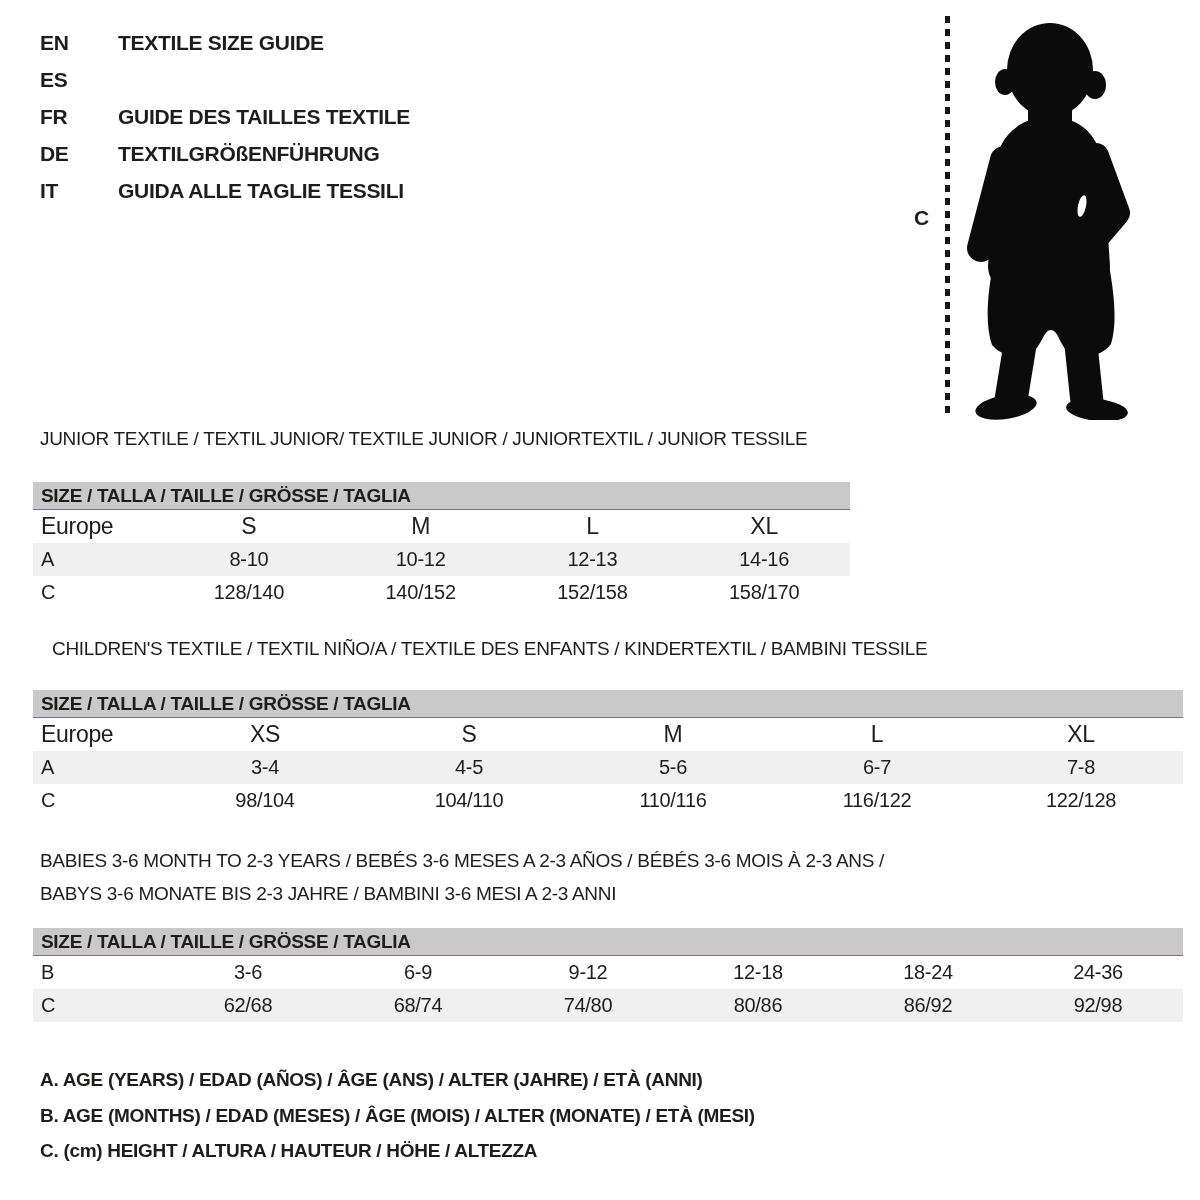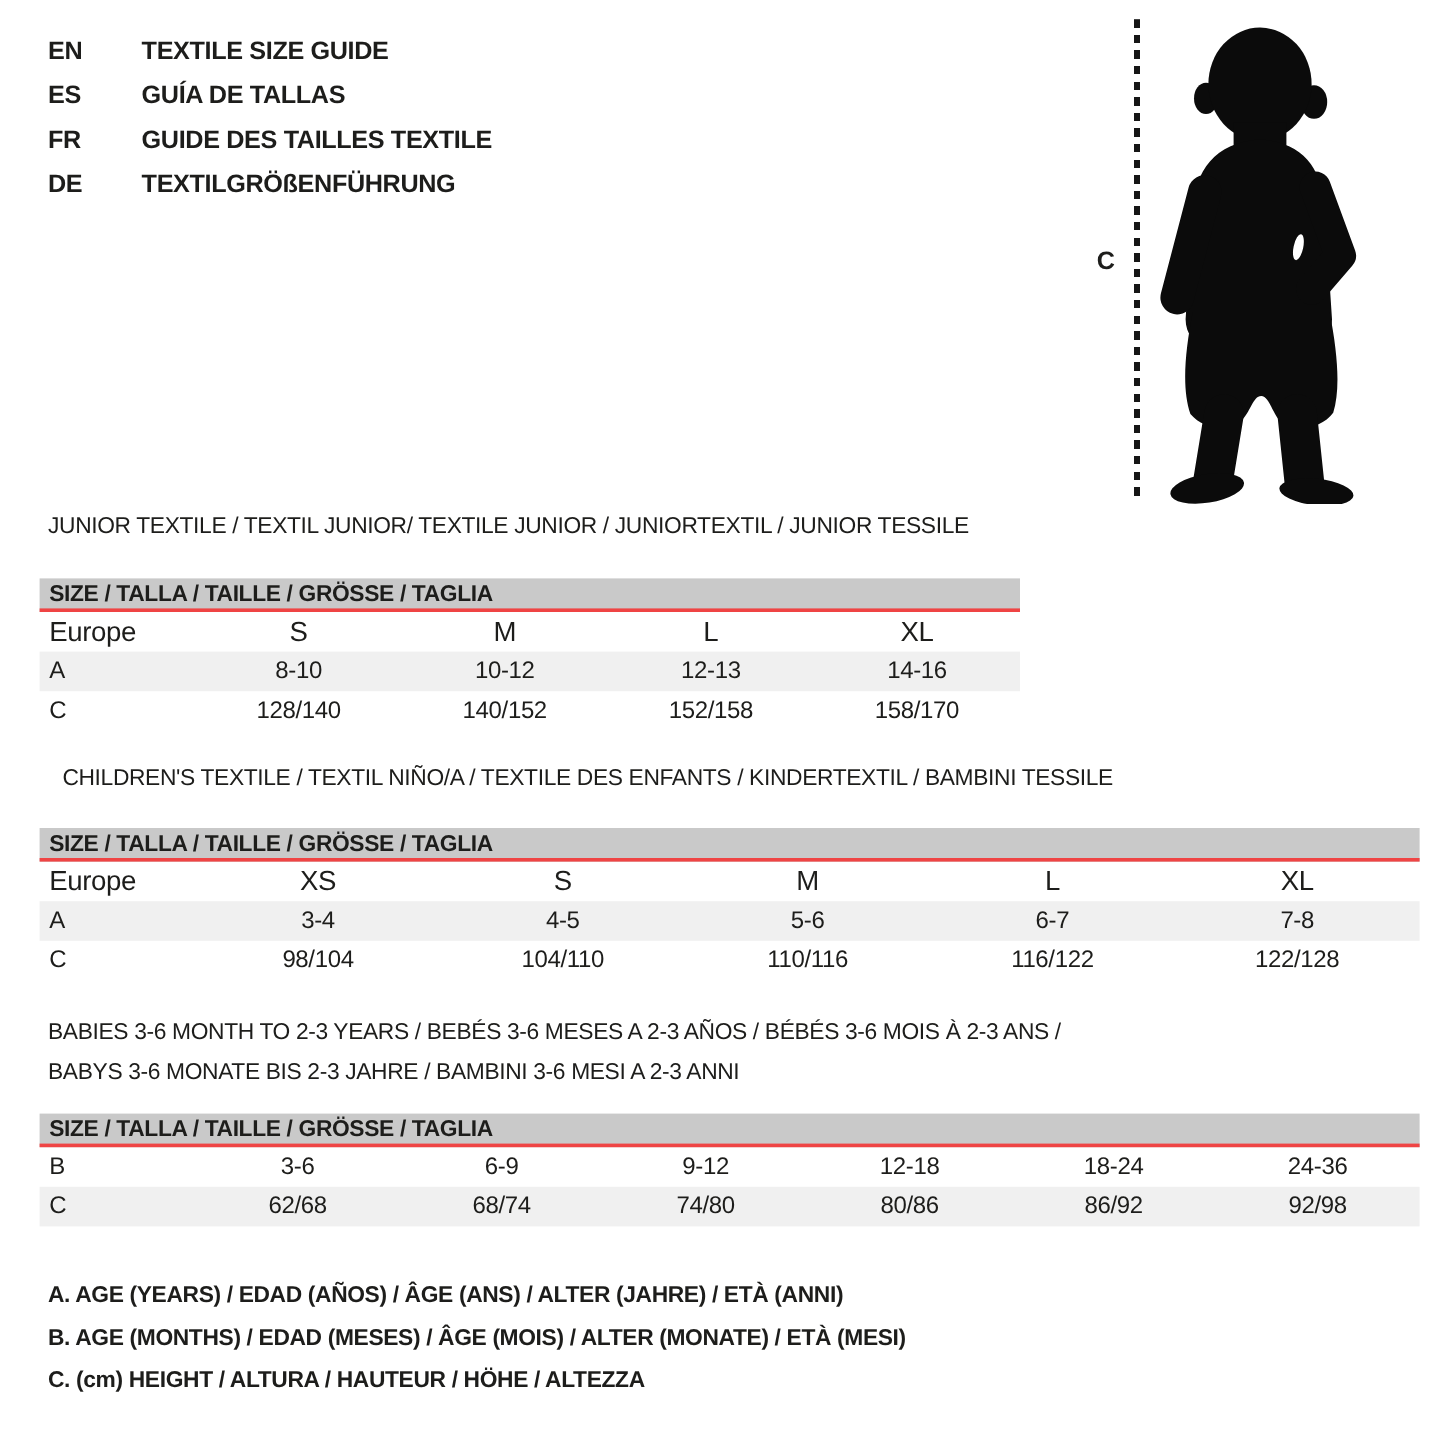--- a/index.html
+++ b/index.html
@@ -33,21 +33,21 @@
   .title-children{left:52px;top:638px;}
   .title-babies{left:40px;top:844px;line-height:33px;}
 
   
   .size-table{background:#ffffff;}
   .tbl-junior{left:33px;top:482px;width:817px;}
   .tbl-children{left:33px;top:690px;width:1150px;}
   .tbl-babies{left:33px;top:928px;width:1150px;}
   .size-bar{
     background:#c9c9c9;
-    border-bottom:3px solid #ef4444;
+    border-bottom:1px solid #ef4444;
     height:28px;line-height:28px;
     padding-left:8px;
     font-weight:700;font-size:19px;
     box-sizing:border-box;
   }
   .trow{display:grid;height:33px;align-items:center;font-size:20px;}
   .trow.shaded{background:#f0f0f0;}
   .tcell{text-align:center;white-space:nowrap;}
   .tcell.first{text-align:left;padding-left:8px;}
   .head-row .tcell{font-size:23px;}
@@ -59,29 +59,32 @@
 </head>
 <body>
 
 <div class="abs lang-block">
   <div class="lang-row">
     <span class="lang-code">EN</span>
     <span class="lang-title">TEXTILE SIZE GUIDE</span>
   </div>
   <div class="lang-row">
     <span class="lang-code">ES</span>
-    <span class="lang-title">GUÍA DE TALLAS</span>
   </div>
   <div class="lang-row">
     <span class="lang-code">FR</span>
     <span class="lang-title">GUIDE DES TAILLES TEXTILE</span>
   </div>
   <div class="lang-row">
     <span class="lang-code">DE</span>
     <span class="lang-title">TEXTILGRÖßENFÜHRUNG</span>
+  </div>
+  <div class="lang-row">
+    <span class="lang-code">IT</span>
+    <span class="lang-title">GUIDA ALLE TAGLIE TESSILI</span>
   </div>
 </div>
 
 <span class="abs measure-label">C</span>
 <div class="abs measure-line"></div>
 <svg class="abs baby-svg" width="192" height="410" viewBox="0 0 192 410" xmlns="http://www.w3.org/2000/svg" aria-hidden="true">
   <g fill="#0b0b0b" stroke="none">
 
     <ellipse cx="47" cy="72" rx="10" ry="13"></ellipse>
     <ellipse cx="137" cy="75" rx="11" ry="14"></ellipse>

